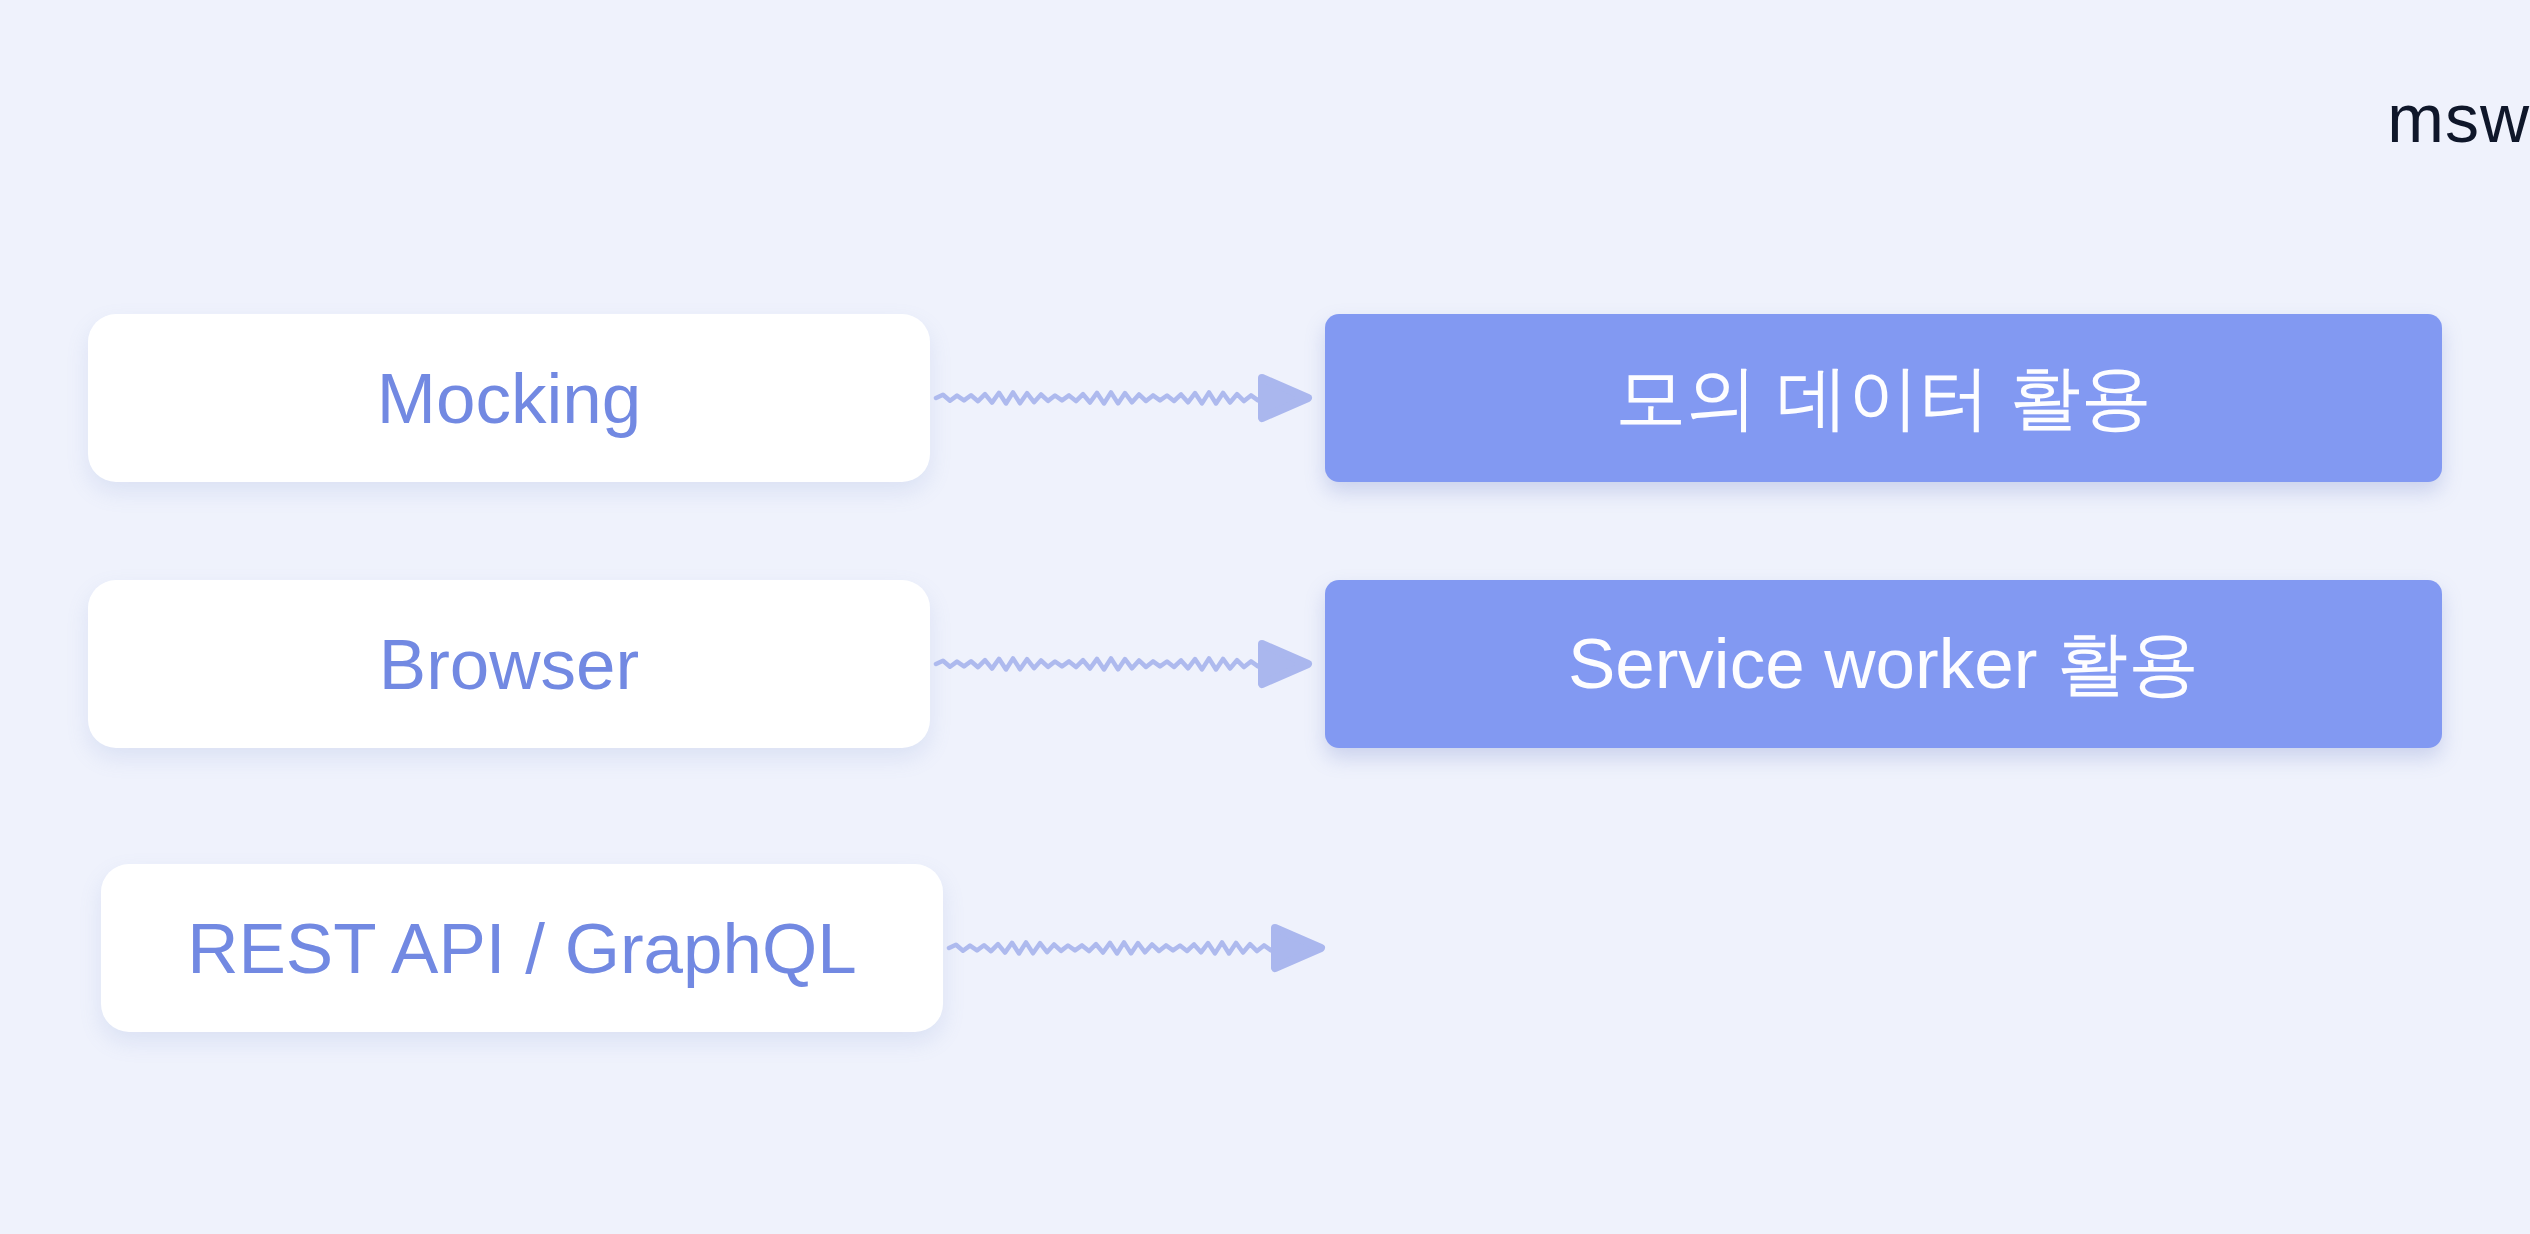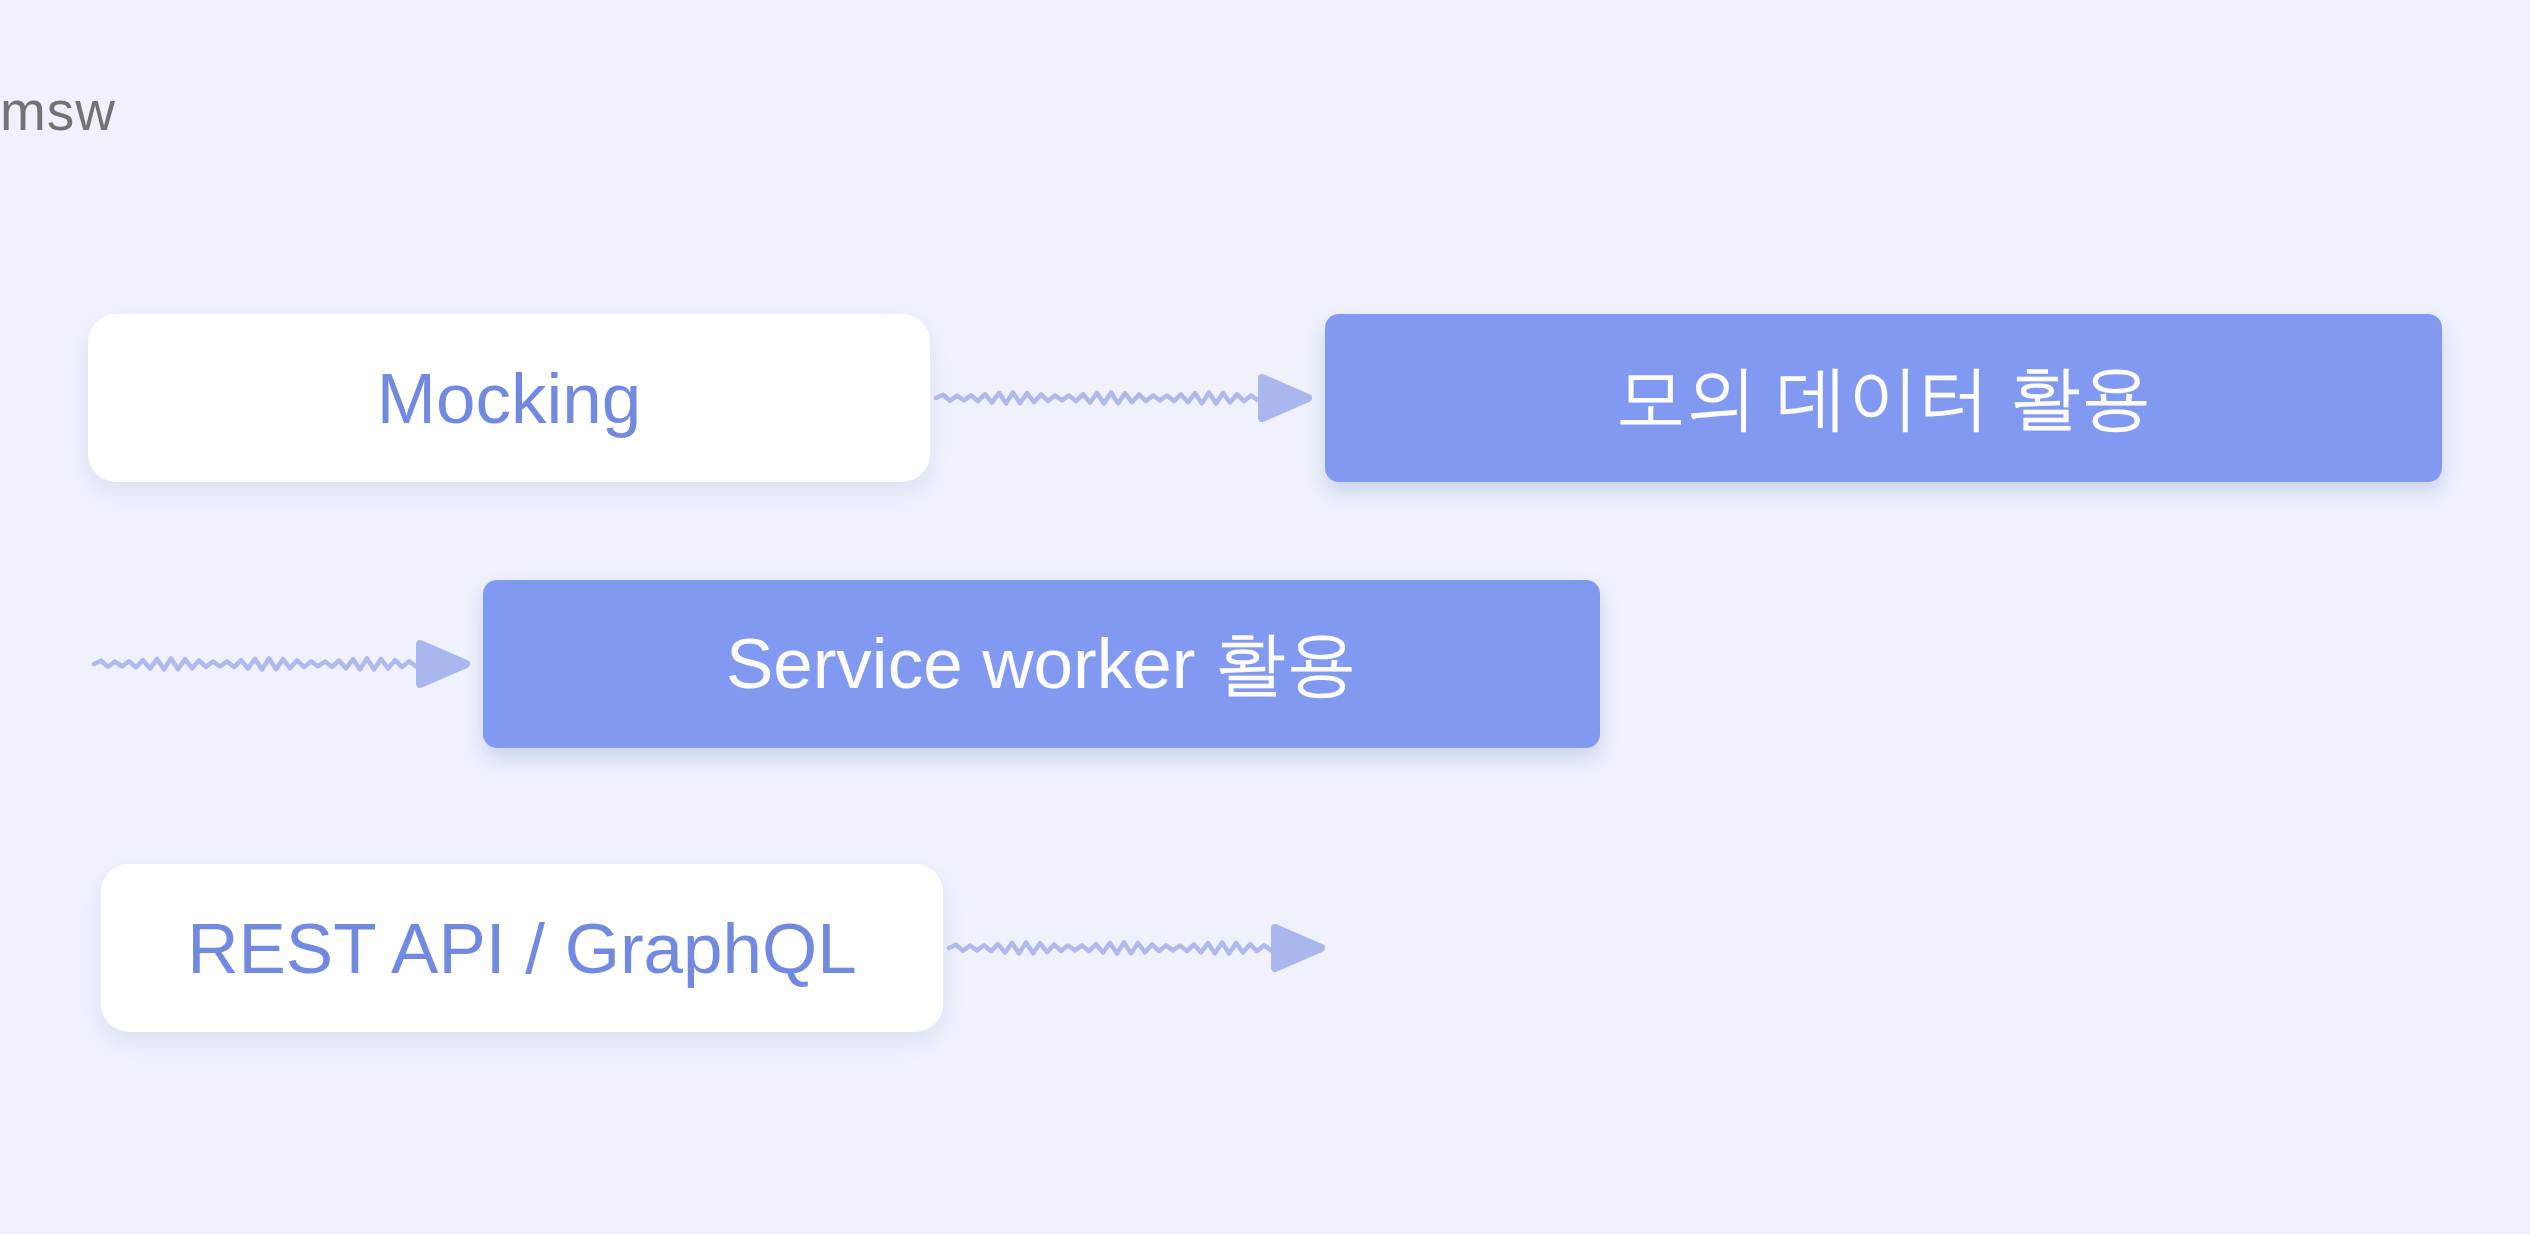--- a/index.html
+++ b/index.html
@@ -17,24 +17,24 @@
     position: relative;
     width: 2530px;
     height: 1234px;
     background: #eff2fc;
   }
   .title {
     position: absolute;
     top: 84px;
     left: 0;
     width: 100%;
-    text-align: left;
-    font-size: 55px;
+    text-align: right;
+    font-size: 68px;
     line-height: 1;
-    color: #737373;
+    color: #0f172a;
     letter-spacing: 1px;
   }
   .row {
     position: absolute;
     left: 88px;
     width: 2354px;
     height: 168px;
     display: flex;
     align-items: stretch;
   }
@@ -107,20 +107,23 @@
         <path class="zz" d="M6 84 L13.0 80.7 L20.0 86.8 L27.0 81.6 L34.0 86.4 L41.0 81.3 L48.0 87.2 L55.0 80.1 L62.0 88.6 L69.0 78.8 L76.0 89.5 L83.0 78.4 L90.0 89.3 L97.0 79.2 L104.0 88.2 L111.0 80.5 L118.0 86.9 L125.0 81.5 L132.0 86.4 L139.0 81.4 L146.0 87.1 L153.0 80.2 L160.0 88.5 L167.0 78.9 L174.0 89.5 L181.0 78.4 L188.0 89.4 L195.0 79.0 L202.0 88.3 L209.0 80.4 L216.0 87.0 L223.0 81.4 L230.0 86.4 L237.0 81.5 L244.0 87.0 L251.0 80.4 L258.0 88.3 L265.0 79.1 L272.0 89.4 L279.0 78.4 L286.0 89.5 L293.0 78.9 L300.0 88.5 L307.0 80.2 L314.0 87.1 L321.0 81.4 L328.0 86.4 L335.0 81.5"></path>
         <path class="head" d="M332 64 L378 84 L332 104 Z"></path>
       </svg>
     </div>
     <div class="dst-box">
       <span>모의 데이터 활용</span>
     </div>
   </div>
 
   <div class="row row-2">
+    <div class="src-box">
+      <span>Browser</span>
+    </div>
     <div class="arrow">
       <svg viewBox="0 0 395 168" preserveAspectRatio="none" aria-hidden="true">
         <path class="zz" d="M6 84 L13.0 80.7 L20.0 86.8 L27.0 81.6 L34.0 86.4 L41.0 81.3 L48.0 87.2 L55.0 80.1 L62.0 88.6 L69.0 78.8 L76.0 89.5 L83.0 78.4 L90.0 89.3 L97.0 79.2 L104.0 88.2 L111.0 80.5 L118.0 86.9 L125.0 81.5 L132.0 86.4 L139.0 81.4 L146.0 87.1 L153.0 80.2 L160.0 88.5 L167.0 78.9 L174.0 89.5 L181.0 78.4 L188.0 89.4 L195.0 79.0 L202.0 88.3 L209.0 80.4 L216.0 87.0 L223.0 81.4 L230.0 86.4 L237.0 81.5 L244.0 87.0 L251.0 80.4 L258.0 88.3 L265.0 79.1 L272.0 89.4 L279.0 78.4 L286.0 89.5 L293.0 78.9 L300.0 88.5 L307.0 80.2 L314.0 87.1 L321.0 81.4 L328.0 86.4 L335.0 81.5"></path>
         <path class="head" d="M332 64 L378 84 L332 104 Z"></path>
       </svg>
     </div>
     <div class="dst-box">
       <span>Service worker 활용</span>
     </div>
   </div>

